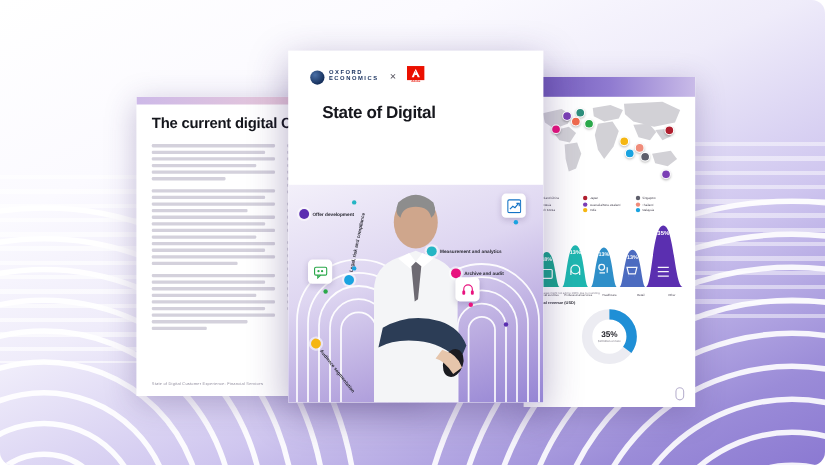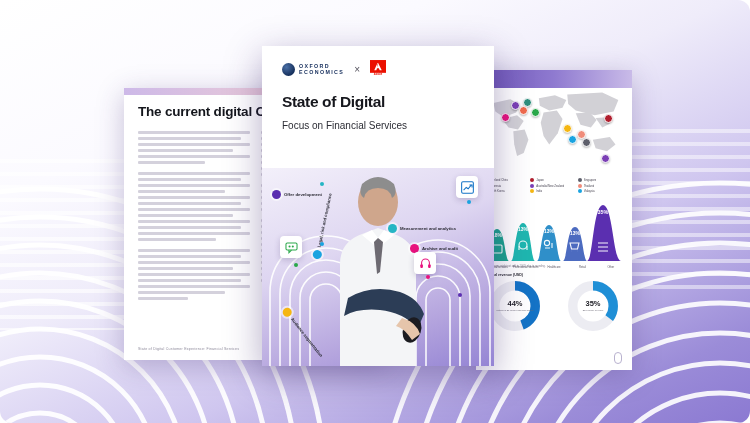--- a/index.html
+++ b/index.html
@@ -87,21 +87,21 @@
     box-shadow:0 10px 34px rgba(55,35,105,.38); z-index:5;}
   .cov-top{padding:14px 20px 0 20px;}
   .logos{display:flex; align-items:center; gap:10px; margin-bottom:14px;}
   .oe{display:flex; align-items:center; gap:4px;}
   .oe-globe{width:13px;height:13px;border-radius:50%;
     background:radial-gradient(circle at 34% 32%,#4a6fa6,#16305c 70%);}
   .oe-tx{line-height:1.05;}
   .oe-l1,.oe-l2{font-size:5.3px; letter-spacing:1.4px; color:#1c3461; font-weight:700;}
   .xmark{font-size:10px; color:#55535e; font-weight:300;}
   .adobe{width:16px;}
-  .cov-h1{font-size:15.5px; line-height:1.2; font-weight:700; color:#16171d; letter-spacing:-.35px;}
+  .cov-h1{font-size:15.5px; line-height:1.2; font-weight:700; color:#16171d; letter-spacing:-.35px;margin-left:11px;}
   .cov-h2{font-size:10px; color:#2c2d35; margin-top:8px; font-weight:400;}
 
   .cov-art{position:absolute; left:0; top:122px; width:232px; height:198px; overflow:hidden;
     background:linear-gradient(160deg,#f3f0fa 0%, #ded6f1 40%, #b5a5de 75%, #9484d4 100%);}
   .node{position:absolute; display:flex; align-items:center; gap:3px;}
   .node-dot{width:9px;height:9px;border-radius:50%;flex:none;box-shadow:0 0 0 2px rgba(255,255,255,.55);}
   .node-tx{font-size:4.3px; font-weight:700; color:#2b2b34; white-space:nowrap;}
   .tile{position:absolute; width:22px;height:22px;border-radius:4px;background:#fff;
         box-shadow:0 2px 6px rgba(40,20,80,.2); display:flex;align-items:center;justify-content:center;}
   .minidot{position:absolute; width:4px;height:4px;border-radius:50%;}
@@ -321,30 +321,20 @@
       </div>
     </div>
 
     <div class="r-note">Percentages might not add to 100% due to rounding.</div>
     <div class="r-sub">Annual revenue (USD)</div>
 
     <div class="donuts">
       <div class="donut">
         <svg viewBox="0 0 40 40" width="54" height="54">
           <circle cx="20" cy="20" r="15" fill="none" stroke="#ececf2" stroke-width="7"></circle>
-          <circle cx="20" cy="20" r="15" fill="none" stroke="#1473c6" stroke-width="7" stroke-dasharray="41.5 94.2" stroke-dashoffset="0" transform="rotate(-90 20 20)"></circle>
-        </svg>
-        <div class="donut-val">
-          <div class="donut-pct">44%</div>
-          <div class="donut-lab">between $1 billion and $10 billion</div>
-        </div>
-      </div>
-      <div class="donut">
-        <svg viewBox="0 0 40 40" width="54" height="54">
-          <circle cx="20" cy="20" r="15" fill="none" stroke="#ececf2" stroke-width="7"></circle>
           <circle cx="20" cy="20" r="15" fill="none" stroke="#1f8fd6" stroke-width="7" stroke-dasharray="33 94.2" stroke-dashoffset="0" transform="rotate(-90 20 20)"></circle>
         </svg>
         <div class="donut-val">
           <div class="donut-pct">35%</div>
           <div class="donut-lab">$10 billion or more</div>
         </div>
       </div>
     </div>
     <div class="r-foot"></div>
   </div>
@@ -363,21 +353,20 @@
         <div class="adobe">
           <svg viewBox="0 0 30 28" width="16" height="15">
             <rect x="0" y="0" width="30" height="24" fill="#eb1000"></rect>
             <path d="M15 5 L22 19 H18.2 L16.6 15.2 H12.6 L15 10.4 L13.4 7 Z" fill="#fff"></path>
             <path d="M11.8 19 H8 L13 8 L14.6 11.2 Z" fill="#fff"></path>
             <text x="15" y="27.2" font-size="5" fill="#eb1000" text-anchor="middle" font-weight="bold">Adobe</text>
           </svg>
         </div>
       </div>
       <div class="cov-h1">State of Digital</div>
-      <div class="cov-h2">Focus on Financial Services</div>
     </div>
 
     <div class="cov-art">
 
       <svg width="232" height="198" viewBox="0 0 232 198" style="position:absolute;inset:0;">
         <g fill="none" stroke="#ffffff" stroke-width="1.6" opacity=".92">
           <path d="M18 198 V126 A46 46 0 0 1 110 126 V198"></path>
           <path d="M28 198 V128 A36 36 0 0 1 100 128 V198"></path>
           <path d="M38 198 V130 A26 26 0 0 1 90 130 V198"></path>
           <path d="M48 198 V132 A16 16 0 0 1 80 132 V198"></path>

